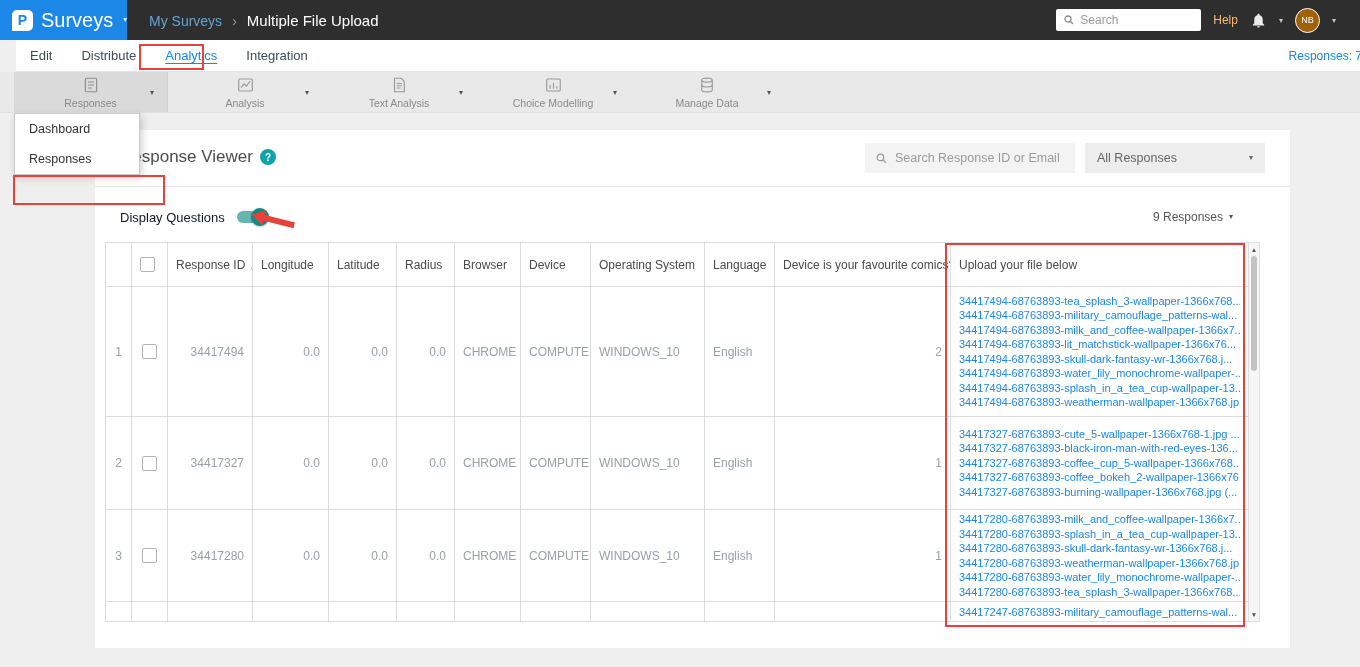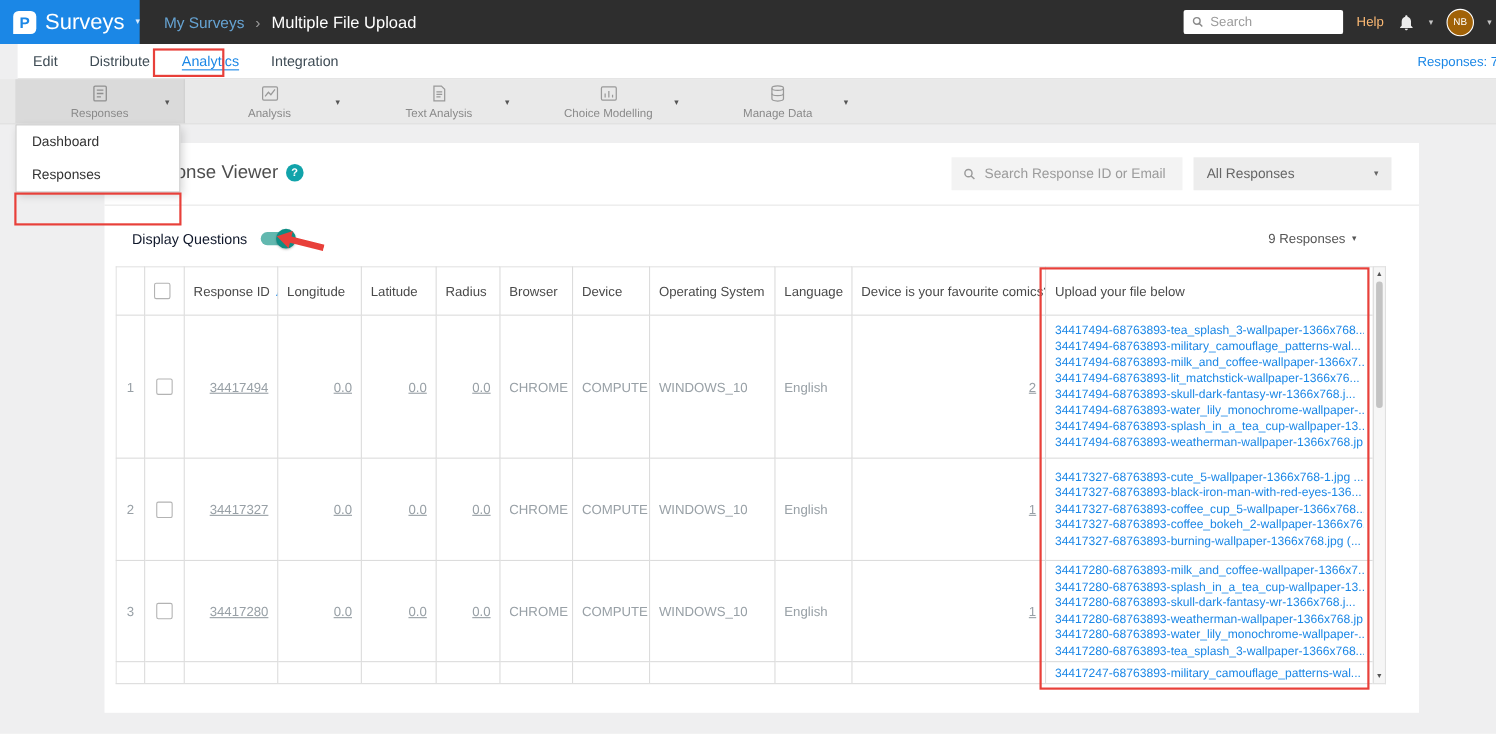--- a/index.html
+++ b/index.html
@@ -11,21 +11,21 @@
   .brand{width:127px;height:40px;background:#1b87e6;display:flex;align-items:center;gap:8px;padding:0 12px;color:#fff;cursor:pointer;}
   .brand-logo{width:21px;height:21px;background:#fff;border-radius:5px 5px 5px 0;display:flex;align-items:center;justify-content:center;flex:none;}
   .logo-p{color:#1b87e6;font-weight:bold;font-size:14px;}
   .brand-name{font-size:20px;}
   .chev{font-size:8px;line-height:1;}
   .brand .chev{color:#d9ecff;margin-left:2px;}
   .crumbs{display:flex;align-items:baseline;gap:10px;margin-left:22px;}
   .crumb-parent{color:#66a3d2;font-size:14px;cursor:pointer;}
   .crumb-sep{color:#9a9a9a;font-size:14px;}
   .crumb-current{color:#fff;font-size:15px;}
-  .top-right{margin-left:auto;display:flex;align-items:center;gap:12px;padding-right:4px;}
+  .top-right{margin-left:auto;display:flex;align-items:center;gap:12px;padding-right:24px;}
   .top-search{display:flex;align-items:center;gap:5px;background:#fff;border-radius:2px;height:22px;width:145px;padding:0 7px;}
   .top-search input{border:none;outline:none;font-size:12px;color:#333;width:100%;background:transparent;}
   input::placeholder{color:#9b9b9b;}
   .help-link{color:#fdba74;font-size:12px;cursor:pointer;}
   .icon-btn{display:flex;align-items:center;cursor:pointer;}
   .tiny-chev{color:#c4c4c4;font-size:8px;cursor:pointer;}
   .avatar{width:25px;height:25px;border-radius:50%;border:1px solid #fff;background:#a16207;color:#fff;font-size:9px;display:flex;align-items:center;justify-content:center;cursor:pointer;}
 
   
   .subnav{position:absolute;top:40px;left:16px;width:100%;height:32px;background:#fff;border-bottom:1px solid #e3e3e3;display:flex;align-items:center;padding:0 14px;z-index:9;}
@@ -35,21 +35,21 @@
 
   
   .toolbar{position:absolute;top:72px;left:0;width:100%;height:41px;background:#e9e9e9;display:flex;padding-left:14px;border-bottom:1px solid #e0e0e0;z-index:9;}
   .tool-item{width:154px;position:relative;display:flex;flex-direction:column;align-items:center;justify-content:center;gap:2px;cursor:pointer;}
   .tool-item.selected{background:#dadada;border-right:1px solid #cfcfcf;}
   .tool-icon{display:flex;align-items:center;height:19px;}
   .tool-label{font-size:10.5px;color:#8a8a8a;}
   .tool-chev{position:absolute;right:13px;top:16px;font-size:8px;color:#555;}
 
   
-  .dropdown{position:absolute;left:14px;top:113px;width:150px;background:#fff;border:1px solid #c8c8c8;box-shadow:2px 3px 8px rgba(0,0,0,.18);z-index:40;}
+  .dropdown{position:absolute;left:14px;top:113px;width:126px;background:#fff;border:1px solid #c8c8c8;box-shadow:2px 3px 8px rgba(0,0,0,.18);z-index:40;}
   .menu-item{height:30px;display:flex;align-items:center;padding:0 14px;font-size:12.5px;color:#333;cursor:pointer;}
 
   
   .card{position:absolute;left:95px;top:130px;width:1195px;height:518px;background:#fff;z-index:5;}
   .viewer-title{position:absolute;left:25px;top:17px;display:flex;align-items:center;gap:7px;font-size:17px;color:#4d4d4d;}
   .help-circle{width:16px;height:16px;border-radius:50%;background:#11a3aa;color:#fff;font-size:10px;font-weight:bold;display:flex;align-items:center;justify-content:center;cursor:pointer;}
   .resp-search{position:absolute;left:770px;top:13px;width:210px;height:30px;background:#f3f3f3;display:flex;align-items:center;gap:7px;padding:0 10px;}
   .resp-search input{border:none;outline:none;background:transparent;font-size:12.5px;color:#444;width:100%;}
   .all-resp{position:absolute;left:990px;top:13px;width:180px;height:30px;background:#ededed;display:flex;align-items:center;padding:0 12px;font-size:12.5px;color:#666;cursor:pointer;}
   .all-resp .chev{margin-left:auto;color:#666;}
@@ -62,21 +62,21 @@
   .resp-summary{position:absolute;left:1058px;top:80px;font-size:12px;color:#555;display:flex;align-items:center;gap:6px;cursor:pointer;}
   .resp-summary .chev{color:#555;}
 
   
   .table-area{position:absolute;left:10px;top:112px;width:1155px;height:380px;}
   .table-viewport{position:absolute;left:0;top:0;width:1143px;height:380px;overflow:hidden;border-bottom:1px solid #dcdcdc;}
   table.grid{border-collapse:collapse;table-layout:fixed;width:1143px;background:#fff;}
   .grid th,.grid td{border:1px solid #dcdcdc;overflow:hidden;}
   .grid thead th{height:44px;font-size:12px;color:#4a4a4a;font-weight:normal;text-align:left;padding:0 8px;background:#fff;white-space:nowrap;}
   .grid td{font-size:12px;color:#98a0a6;padding:0 8px;vertical-align:middle;white-space:nowrap;}
-  .right{text-align:right;text-decoration:underline;}
+  .right{text-align:right;}
   .td-num{text-align:center;color:#9aa0a5;font-size:11px;padding:0 2px;}
   .th-check,.td-check{text-align:center;padding:0;}
   .td-id{color:#8494a3;cursor:pointer;}
   .checkbox{display:inline-block;width:15px;height:15px;border:1px solid #b3b3b3;border-radius:2px;background:#fff;vertical-align:middle;cursor:pointer;}
   .sort{color:#1b87e6;font-size:8px;margin-left:4px;}
   .td-upload{padding:4px 8px;}
   .file-link{display:block;color:#1b87e6;font-size:11px;line-height:14.5px;white-space:nowrap;overflow:hidden;cursor:pointer;}
   tbody tr:nth-child(1){height:130px;}
   tbody tr:nth-child(2){height:93px;}
   tbody tr:nth-child(3){height:92px;}

